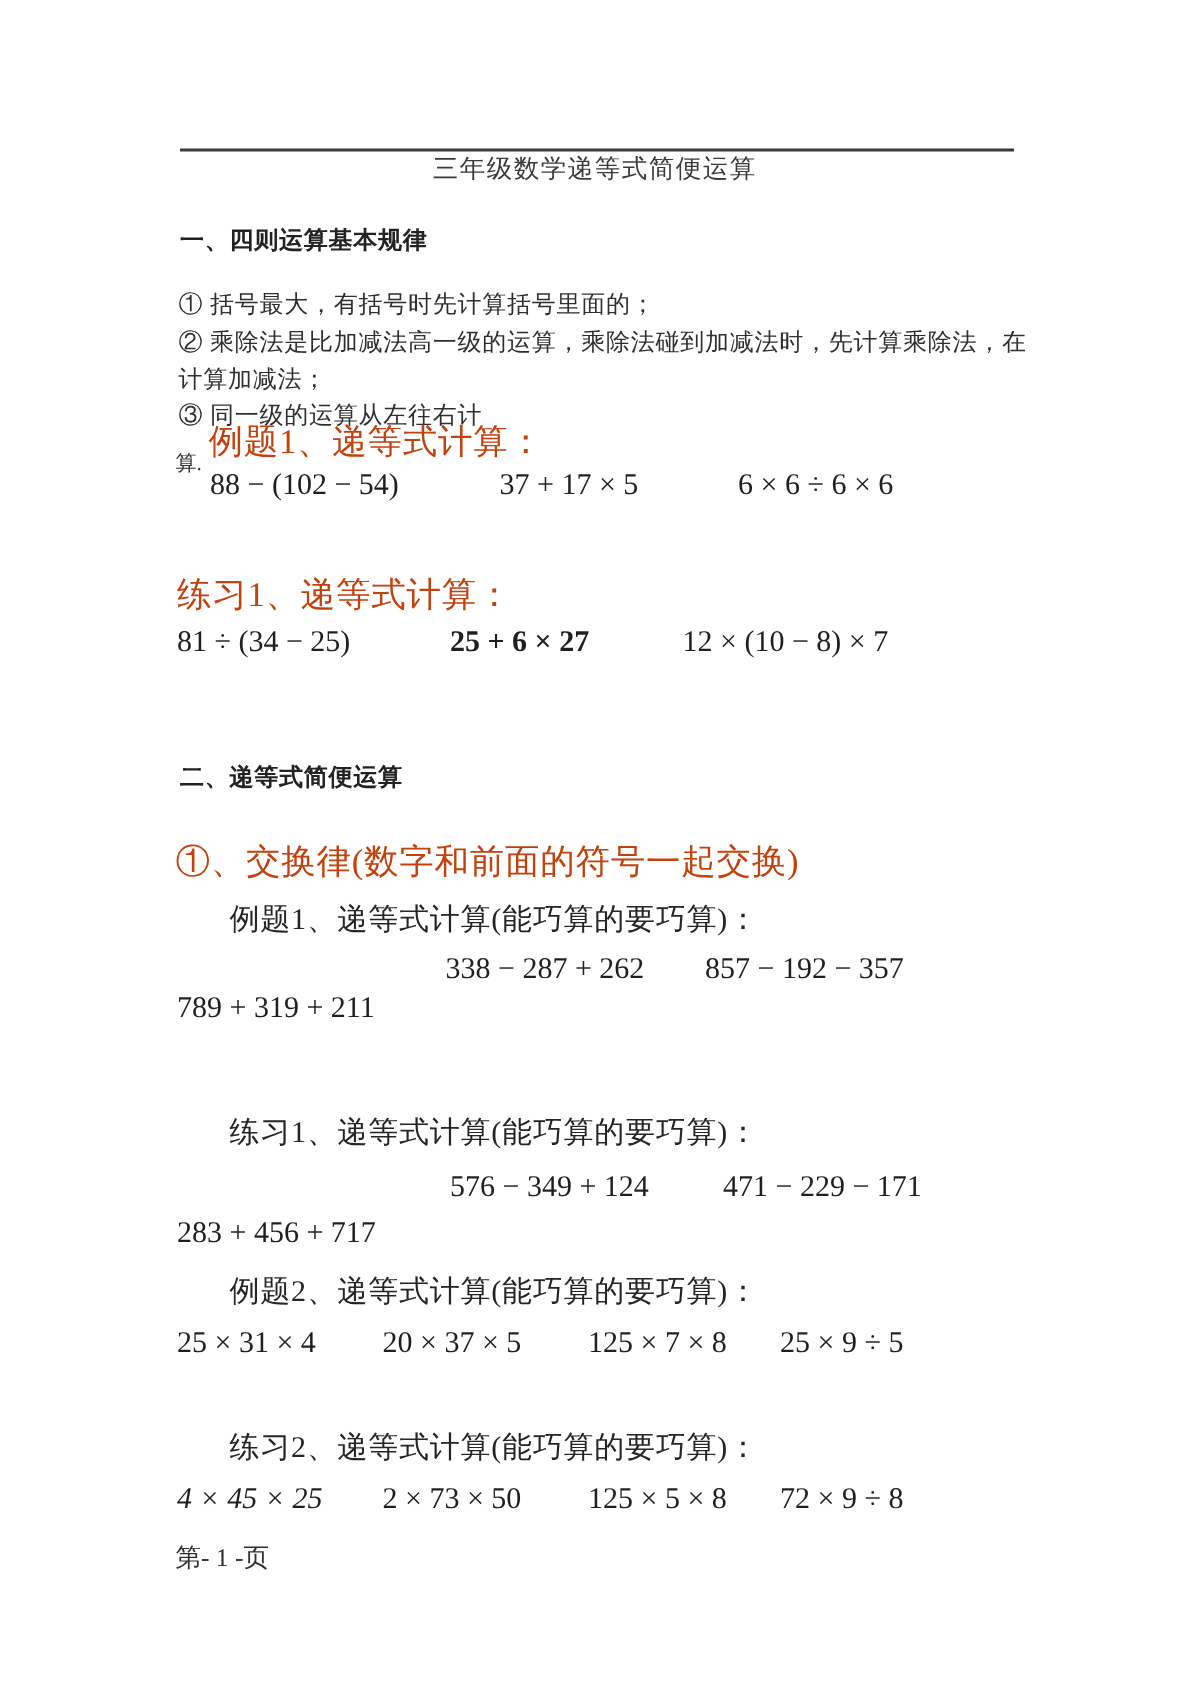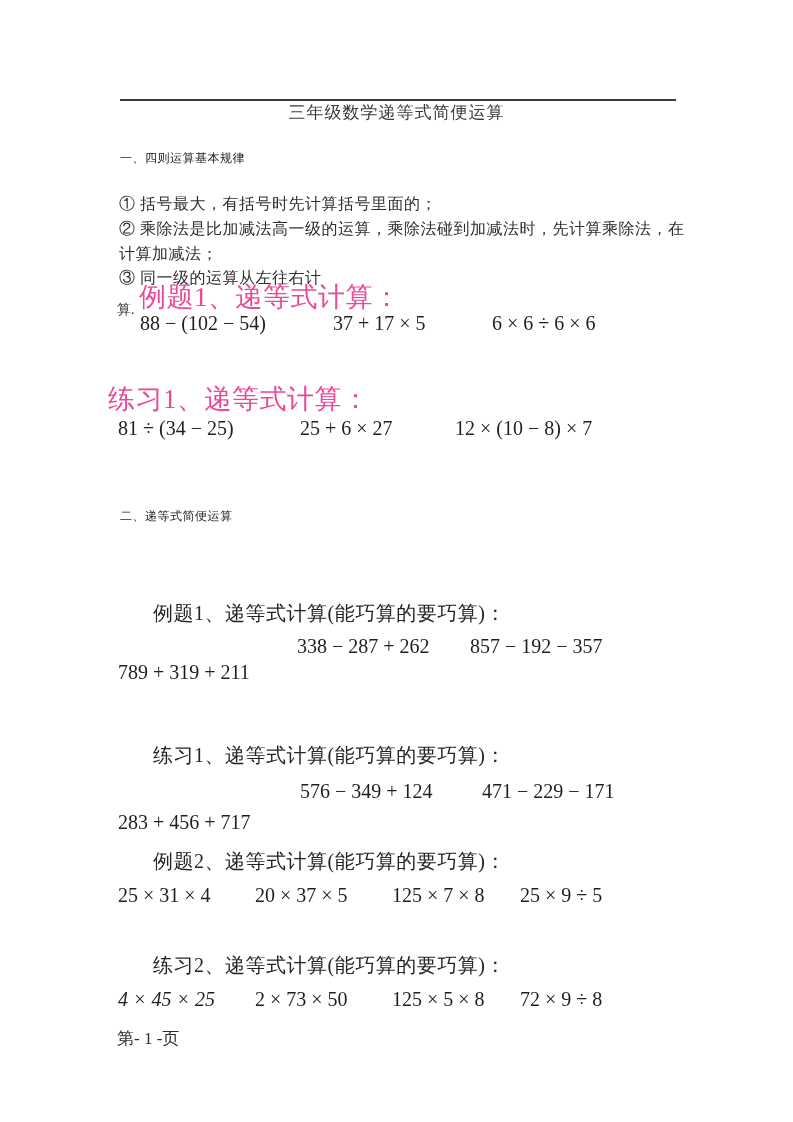--- a/index.html
+++ b/index.html
@@ -32,43 +32,43 @@
   .title {
     left: 0;
     top: 102px;
     width: 793px;
     text-align: center;
     font-size: 17px;
     color: #3a3a3a;
     letter-spacing: 1px;
   }
   .sec {
-    font-size: 12px;
-    font-weight: normal;
+    font-size: 16px;
+    font-weight: bold;
     color: #222222;
     letter-spacing: 0.5px;
   }
   .body-line {
     font-size: 16px;
     color: #2e2e2e;
     letter-spacing: 0.5px;
   }
   .small-frag {
     font-size: 14px;
     color: #2e2e2e;
   }
   .lbl-lg {
     font-size: 20px;
     color: #242424;
     letter-spacing: 0.5px;
     margin-left: 36px;
   }
   .lbl-xl {
-    font-size: 27px;
-    color: #ec4899;
+    font-size: 23px;
+    color: #c2410c;
     letter-spacing: 0.5px;
   }
   .math {
     font-size: 20px;
     color: #1f1f1f;
     font-family: "Liberation Serif", "DejaVu Serif", serif;
   }
   .footer {
     font-size: 17px;
     color: #2e2e2e;
@@ -90,28 +90,29 @@
   <div class="abs body-line" style="left:119px; top:244px;">计算加减法；</div>
   <div class="abs body-line" style="left:119px; top:268px;">③ 同一级的运算从左往右计</div>
 
   <div class="abs lbl-xl" style="left:139px; top:281px;">例题1、递等式计算：</div>
   <div class="abs small-frag" style="left:117px; top:301px;">算.</div>
 
   <div class="abs math" style="left:140px; top:311px;">88 − (102 − 54)</div>
   <div class="abs math" style="left:333px; top:311px;">37 + 17 × 5</div>
   <div class="abs math" style="left:492px; top:311px;">6 × 6 ÷ 6 × 6</div>
 
-  <div class="abs lbl-xl" style="left:108px; top:383px;text-align:center;">练习1、递等式计算：</div>
+  <div class="abs lbl-xl" style="left:118px; top:383px;text-align:center;">练习1、递等式计算：</div>
 
   <div class="abs math" style="left:118px; top:416px;">81 ÷ (34 − 25)</div>
-  <div class="abs math" style="left:300px; top:416px;">25 + 6 × 27</div>
+  <div class="abs math" style="left:300px; top:416px;font-weight:bold;">25 + 6 × 27</div>
   <div class="abs math" style="left:455px; top:416px;">12 × (10 − 8) × 7</div>
 
   <div class="abs sec" style="left:120px; top:509px;">二、递等式简便运算</div>
 
+  <div class="abs lbl-xl" style="left:117px; top:561px;">①、交换律(数字和前面的符号一起交换)</div>
 
   <div class="abs lbl-lg" style="left:117px; top:601px;">例题1、递等式计算(能巧算的要巧算)：</div>
 
   <div class="abs math" style="left:118px; top:660px;">789 + 319 + 211</div>
   <div class="abs math" style="left:297px; top:634px;">338 − 287 + 262</div>
   <div class="abs math" style="left:470px; top:634px;">857 − 192 − 357</div>
 
   <div class="abs lbl-lg" style="left:117px; top:743px;">练习1、递等式计算(能巧算的要巧算)：</div>
 
   <div class="abs math" style="left:118px; top:779px;margin-top:31px;">283 + 456 + 717</div>

